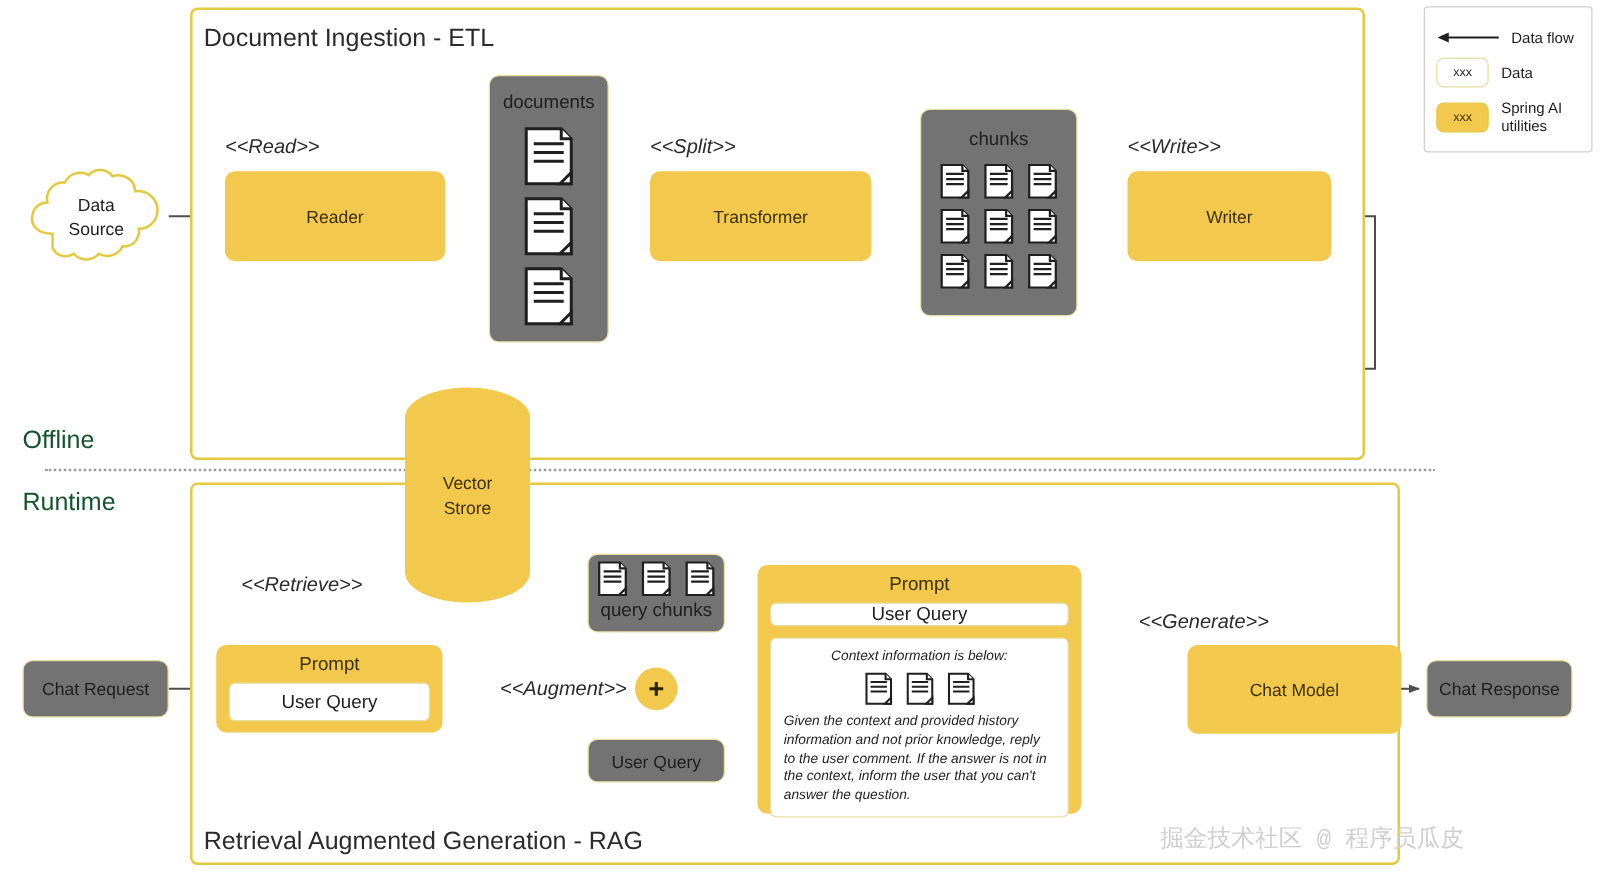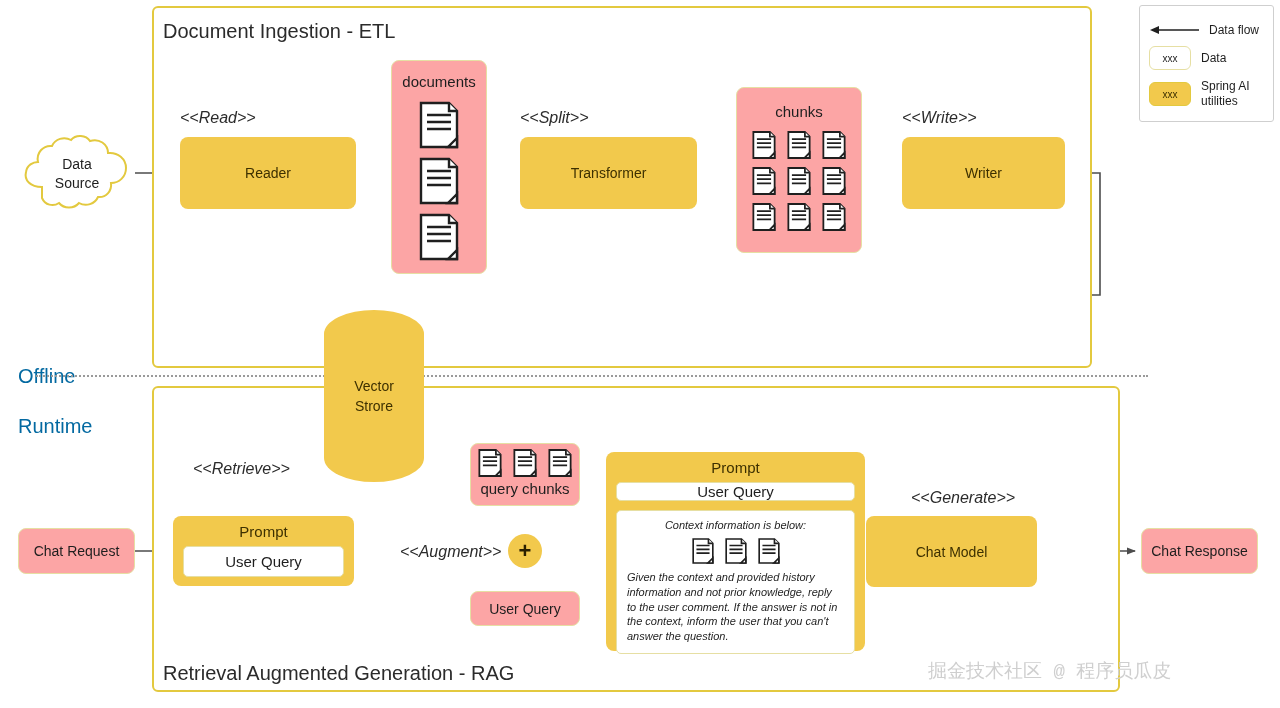--- a/index.html
+++ b/index.html
@@ -12,34 +12,34 @@
   .abs{position:absolute;box-sizing:border-box;}
 
   
   .section{
     border:2px solid #e3c93f;border-radius:6px;background:#ffffff;
   }
   .section-title{
     position:absolute;font-size:20px;color:#2b2b2b;white-space:nowrap;
   }
   .phase-label{
-    position:absolute;font-size:20px;color:#0369a1;white-space:nowrap;margin-top:24px;
+    position:absolute;font-size:20px;color:#14532d;white-space:nowrap;
   }
   .divider{
     position:absolute;border-top:2px dotted #9a9a9a;height:0;
   }
 
   
   .util{
     background:#f2c94c;border-radius:8px;
     display:flex;align-items:center;justify-content:center;
     font-size:14px;color:#3d3000;text-align:center;
   }
   .data-box{
-    background:#fca5a5;border:1.5px solid #e6dfa3;border-radius:8px;
+    background:#737373;border:1.5px solid #e6dfa3;border-radius:8px;
     display:flex;align-items:center;justify-content:center;
     font-size:14px;color:#1e1e1e;text-align:left;
   }
   .stereo{
     position:absolute;font-size:16px;font-style:italic;color:#2b2b2b;
     white-space:nowrap;text-align:left;
   }
   .grp-label{
     position:absolute;font-size:15px;color:#1e1e1e;white-space:nowrap;
     text-align:center;
@@ -357,21 +357,21 @@
           <path d="M32,3 L32,11 L40,11" fill="#ffffff" stroke="#1f1f1f" stroke-width="3"></path>
           <path d="M10,15 H34 M10,22 H34 M10,29 H34" stroke="#1f1f1f" stroke-width="3"></path>
           <path d="M40,38 L31,47 L40,47 Z" fill="#ffffff" stroke="#1f1f1f" stroke-width="3"></path>
         </svg>
       </div>
       <div>Given the context and provided history information and not prior knowledge, reply to the user comment. If the answer is not in the context, inform the user that you can't answer the question.</div>
     </div>
   </div>
 
   <div class="stereo" style="left:911px;top:489px;width:181px;">&lt;&lt;Generate&gt;&gt;</div>
-  <div class="abs util" style="left:866px;top:516px;width:171px;height:71px;">Chat Model</div>
+  <div class="abs util" style="left:950px;top:516px;width:171px;height:71px;">Chat Model</div>
 
   <div class="abs data-box" style="left:1141px;top:528px;width:117px;height:46px;">Chat Response</div>
 
   <div class="legend" style="left:1139px;top:5px;width:133px;height:115px;"></div>
 
   <div class="legend-row" style="left:1149px;top:20px;width:115px;height:20px;">
     <svg width="52" height="14">
       <path d="M6,7 L50,7" stroke="#1f1f1f" stroke-width="1.6"></path>
       <path d="M1,7 L10,3 L10,11 Z" fill="#1f1f1f"></path>
     </svg>

